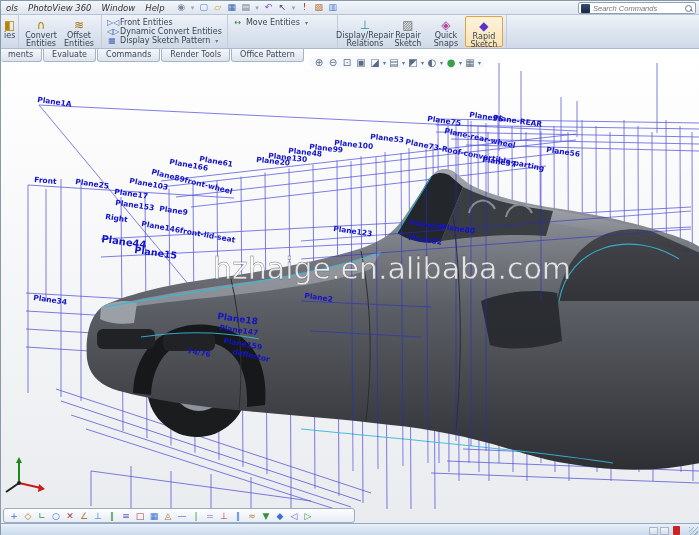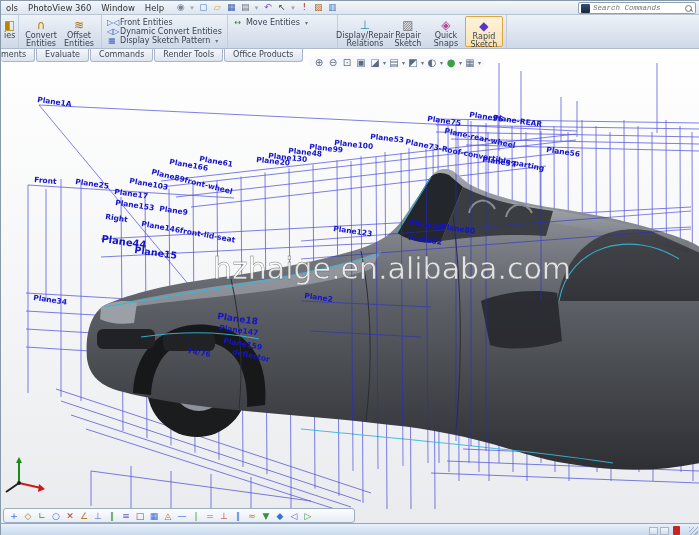--- a/index.html
+++ b/index.html
@@ -12,21 +12,21 @@
     display:flex; align-items:center; font-size:8.5px; color:#333; }
   .menu-item { padding:0 5px; white-space:nowrap; }
   #qa-icons { display:flex; align-items:center; gap:3px; margin-left:6px; }
   .qa-icon { width:11px; height:11px; display:inline-flex; align-items:center; justify-content:center;
     font-size:9px; line-height:11px; border-radius:2px; }
   .qa-sep { color:#99a5b5; font-size:7px; margin:0 1px; }
   #window-title { position:absolute; left:0; right:0; text-align:center; font-size:8.5px; color:#444; pointer-events:none; }
   #search-box { position:absolute; right:4px; top:1px; width:118px; height:12px; background:#fff;
     border:1px solid #8fa0b5; border-radius:2px; display:flex; align-items:center; padding:0 2px; }
   #search-scope-icon { width:9px; height:9px; background:linear-gradient(#35506e,#16263c); border-radius:1px; flex:none; }
-  #search-input { border:none; outline:none; flex:1; font-size:7.5px; color:#8a93a0; font-style:italic; padding:0 3px; min-width:0; background:transparent;font-family:Liberation Mono, monospace; }
+  #search-input { border:none; outline:none; flex:1; font-size:7.5px; color:#8a93a0; font-style:italic; padding:0 3px; min-width:0; background:transparent; }
   #search-mag { position:relative; width:9px; height:9px; flex:none; }
   #search-mag::before { content:""; position:absolute; left:1px; top:1px; width:5px; height:5px; border:1.2px solid #6b7a8d; border-radius:50%; }
   #search-mag::after { content:""; position:absolute; left:6px; top:6px; width:3px; height:1.2px; background:#6b7a8d; transform:rotate(45deg); }
 
   
   #ribbon { position:absolute; top:14px; left:0; width:699px; height:34px;
     background:linear-gradient(#eef2f8,#dbe3ee 60%,#cfd9e7); border-bottom:1px solid #aebacb;
     display:flex; align-items:stretch; font-size:8px; color:#3a4450; }
   .rb-group { display:flex; align-items:stretch; padding:1px 3px; border-right:1px solid #c2cddc; }
   .rb-big { width:38px; display:flex; flex-direction:column; align-items:center; justify-content:flex-start; padding-top:2px; text-align:center; line-height:1.05; border-radius:2px; }
@@ -38,21 +38,21 @@
   .rb-cut { width:18px; overflow:hidden; }
   #rapid-sketch { background:linear-gradient(#fdf3dd,#f8e3b4); border:1px solid #e2a23c; border-radius:2px; }
   .ic-convert { color:#b58500; } .ic-offset { color:#a06a10; } .ic-mirror { color:#4466bb; }
   .ic-move { color:#3a7a3a; } .ic-rel { color:#2d8fae; } .ic-repair { color:#777; }
   .ic-snap { color:#b04a9a; } .ic-rapid { color:#5533cc; }
 
   
   #tabbar { position:absolute; top:48px; left:0; width:510px; height:13px; display:flex; font-size:8px; color:#3c4654; }
   .cm-tab { padding:1px 8px 0; margin-right:1px; background:linear-gradient(#f4f7fb,#dde4ee);
     border:1px solid #a9b5c6; border-top:none; border-radius:0 0 3px 3px; white-space:nowrap; }
-  .cm-tab.cut { padding-left:0; border-left:none; }
+  .cm-tab.cut { padding-left:7px; border-left:none; }
 
   
   #viewport { position:absolute; top:48px; left:0; width:699px; height:474px;
     background:linear-gradient(#ffffff, #f1f2f4 70%, #e9ebee); }
   #gfx { position:absolute; top:0; left:0; }
 
   
   #hud { position:absolute; top:7px; left:308px; display:flex; align-items:center; gap:2px;
     padding:1px 4px; border-radius:8px; background:rgba(240,244,249,.55); }
   .hud-icon { font-size:10px; color:#5a6c85; display:inline-flex; align-items:center; }
@@ -73,21 +73,21 @@
   .smark { width:9px; height:8px; background:linear-gradient(#f2f5f9,#d4dde9); border:1px solid #a8b6c8; }
   #resize-grip { position:absolute; right:2px; top:3px; width:9px; height:9px;
     background:repeating-linear-gradient(135deg,#9fb0c6 0 1px,transparent 1px 3px); }
 </style>
 </head>
 <body>
 
 <div id="app">
 
   <div id="menubar">
-    <div id="menu-items" style="display: flex;">
+    <div id="menu-items" style="display: flex; font-style: italic;">
         <div class="menu-item">ols</div>
         <div class="menu-item">PhotoView 360</div>
         <div class="menu-item">Window</div>
         <div class="menu-item">Help</div>
       </div>
     <div id="qa-icons">
         <span class="qa-icon" style="color: rgb(122, 134, 153);">◉</span>
         <span class="qa-sep">▾</span>
         <span class="qa-icon" style="color: rgb(74, 121, 196);">▢</span>
         <span class="qa-icon" style="color: rgb(217, 163, 58);">▱</span>
@@ -437,21 +437,21 @@
         <span class="rel-icon" style="color: rgb(106, 90, 192);">◁</span>
         <span class="rel-icon" style="color: rgb(59, 143, 59);">▷</span>
       </div>
   </div>
 
   <div id="tabbar">
       <div class="cm-tab cut">ments</div>
       <div class="cm-tab">Evaluate</div>
       <div class="cm-tab">Commands</div>
       <div class="cm-tab">Render Tools</div>
-      <div class="cm-tab">Office Products</div>
+      <div class="cm-tab">Office Pattern</div>
     </div>
 
   <div id="statusbar">
     <div id="status-right">
       <div id="status-marks">
         <span class="smark"></span>
         <span class="smark"></span>
       </div>
       <span id="status-alert-icon"></span>
     </div>

